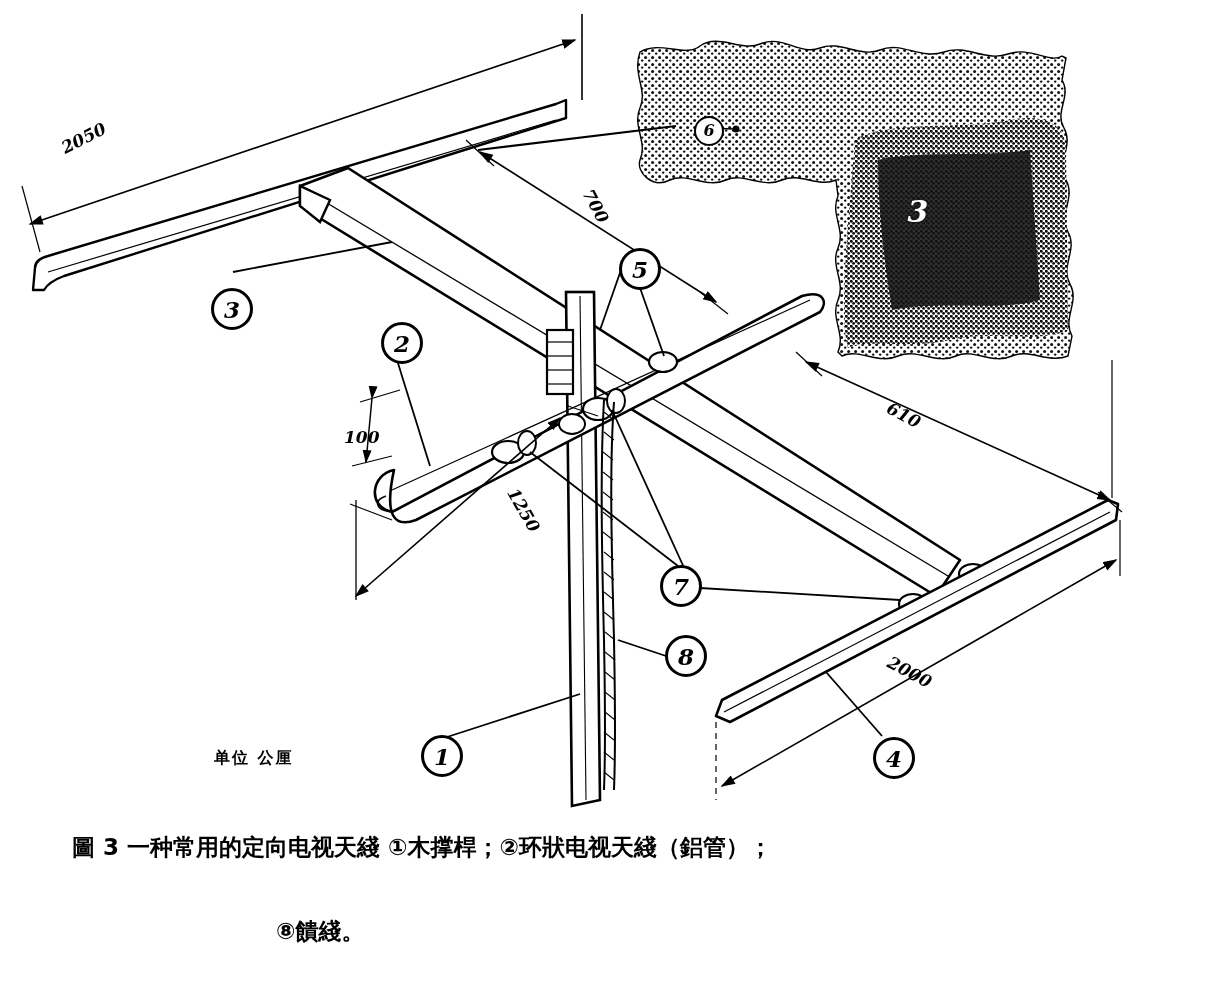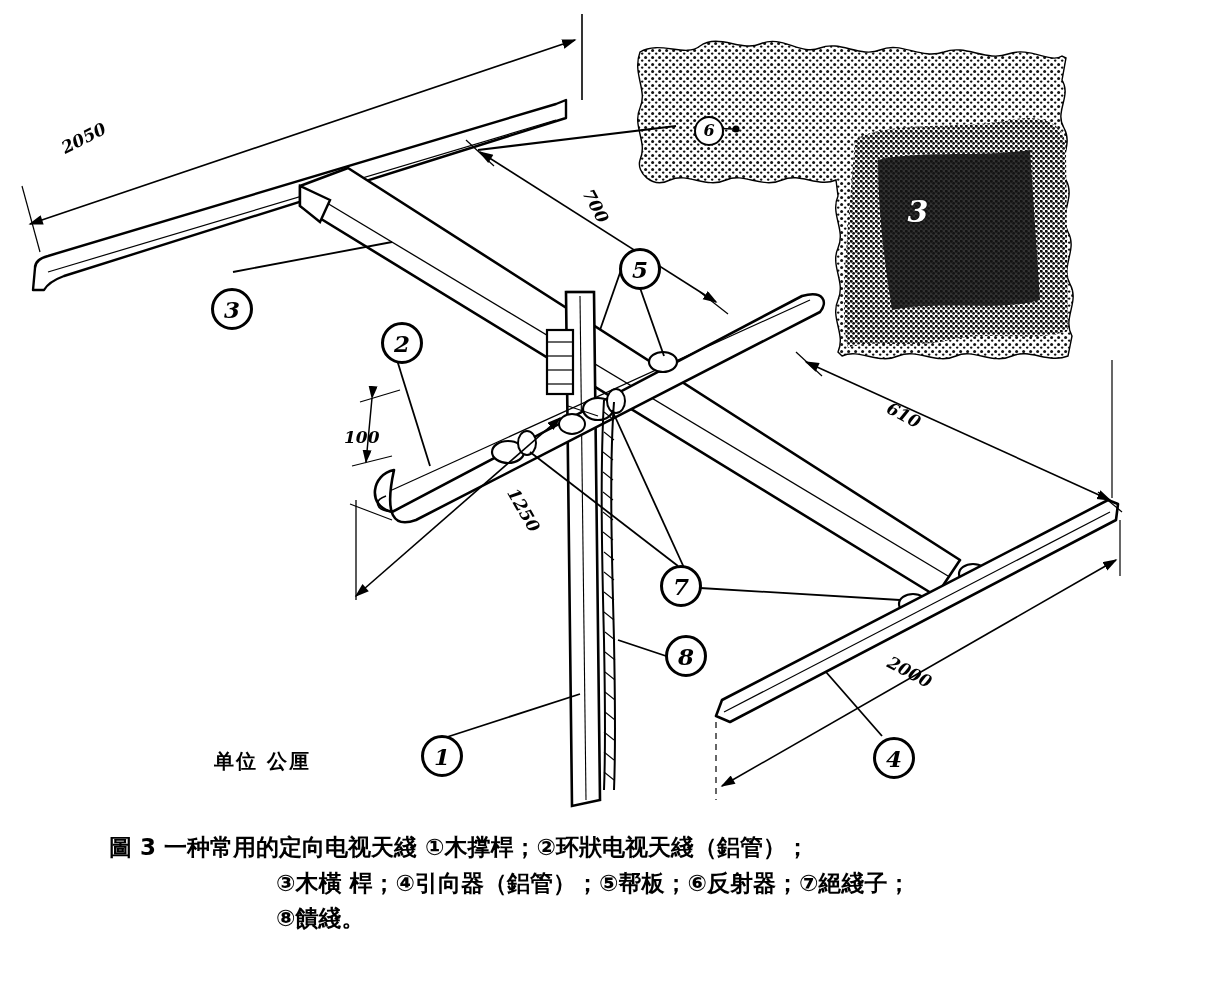--- a/index.html
+++ b/index.html
@@ -72,41 +72,41 @@
     font-size: 17px;
     white-space: nowrap;
     color: #000;
   }
   .unit-note {
     position: absolute;
     left: 214px;
     top: 748px;
     font-family: "DejaVu Sans", sans-serif;
     font-weight: 700;
-    font-size: 20px;
+    font-size: 16px;
     letter-spacing: 2px;
     white-space: nowrap;
   }
   #caption {
     position: absolute;
     left: 0;
     top: 830px;
     width: 1219px;
     font-family: "DejaVu Sans", sans-serif;
     font-weight: 700;
     font-size: 23px;
     line-height: 1.55;
     color: #000;
   }
   #caption .line {
     white-space: nowrap;
   }
-  #caption .line1 { padding-left: 109px; }
+  #caption .line1 { padding-left: 72px; }
   #caption .line2 { padding-left: 276px; }
-  #caption .line3 { padding-left: 276px; }
+  #caption .line3 { padding-left: 276px; margin-top: 48px; }
 </style>
 </head>
 <body>
 
 <div id="page">
 
   <div id="figure-area">
 
     <svg id="figure-svg" width="1219" height="830" viewBox="0 0 1219 830">
       <defs>
@@ -317,17 +317,16 @@
     <div class="callout" style="left:660px; top:565px;">7</div>
     <div class="callout" style="left:665px; top:635px;">8</div>
     <div class="callout" style="left:421px; top:735px;">1</div>
     <div class="callout" style="left:873px; top:737px;">4</div>
 
     <div class="unit-note">单位  公厘</div>
   </div>
 
   <div id="caption">
     <div class="line line1">圖 3   一种常用的定向电视天綫  ①木撑桿；②环狀电视天綫（鋁管）；</div>
-    <div class="line line2">③木橫 桿；④引向器（鋁管）；⑤帮板；⑥反射器；⑦絕綫子；</div>
     <div class="line line3">⑧饋綫。</div>
   </div>
 
 </div>
 
 </body></html>

